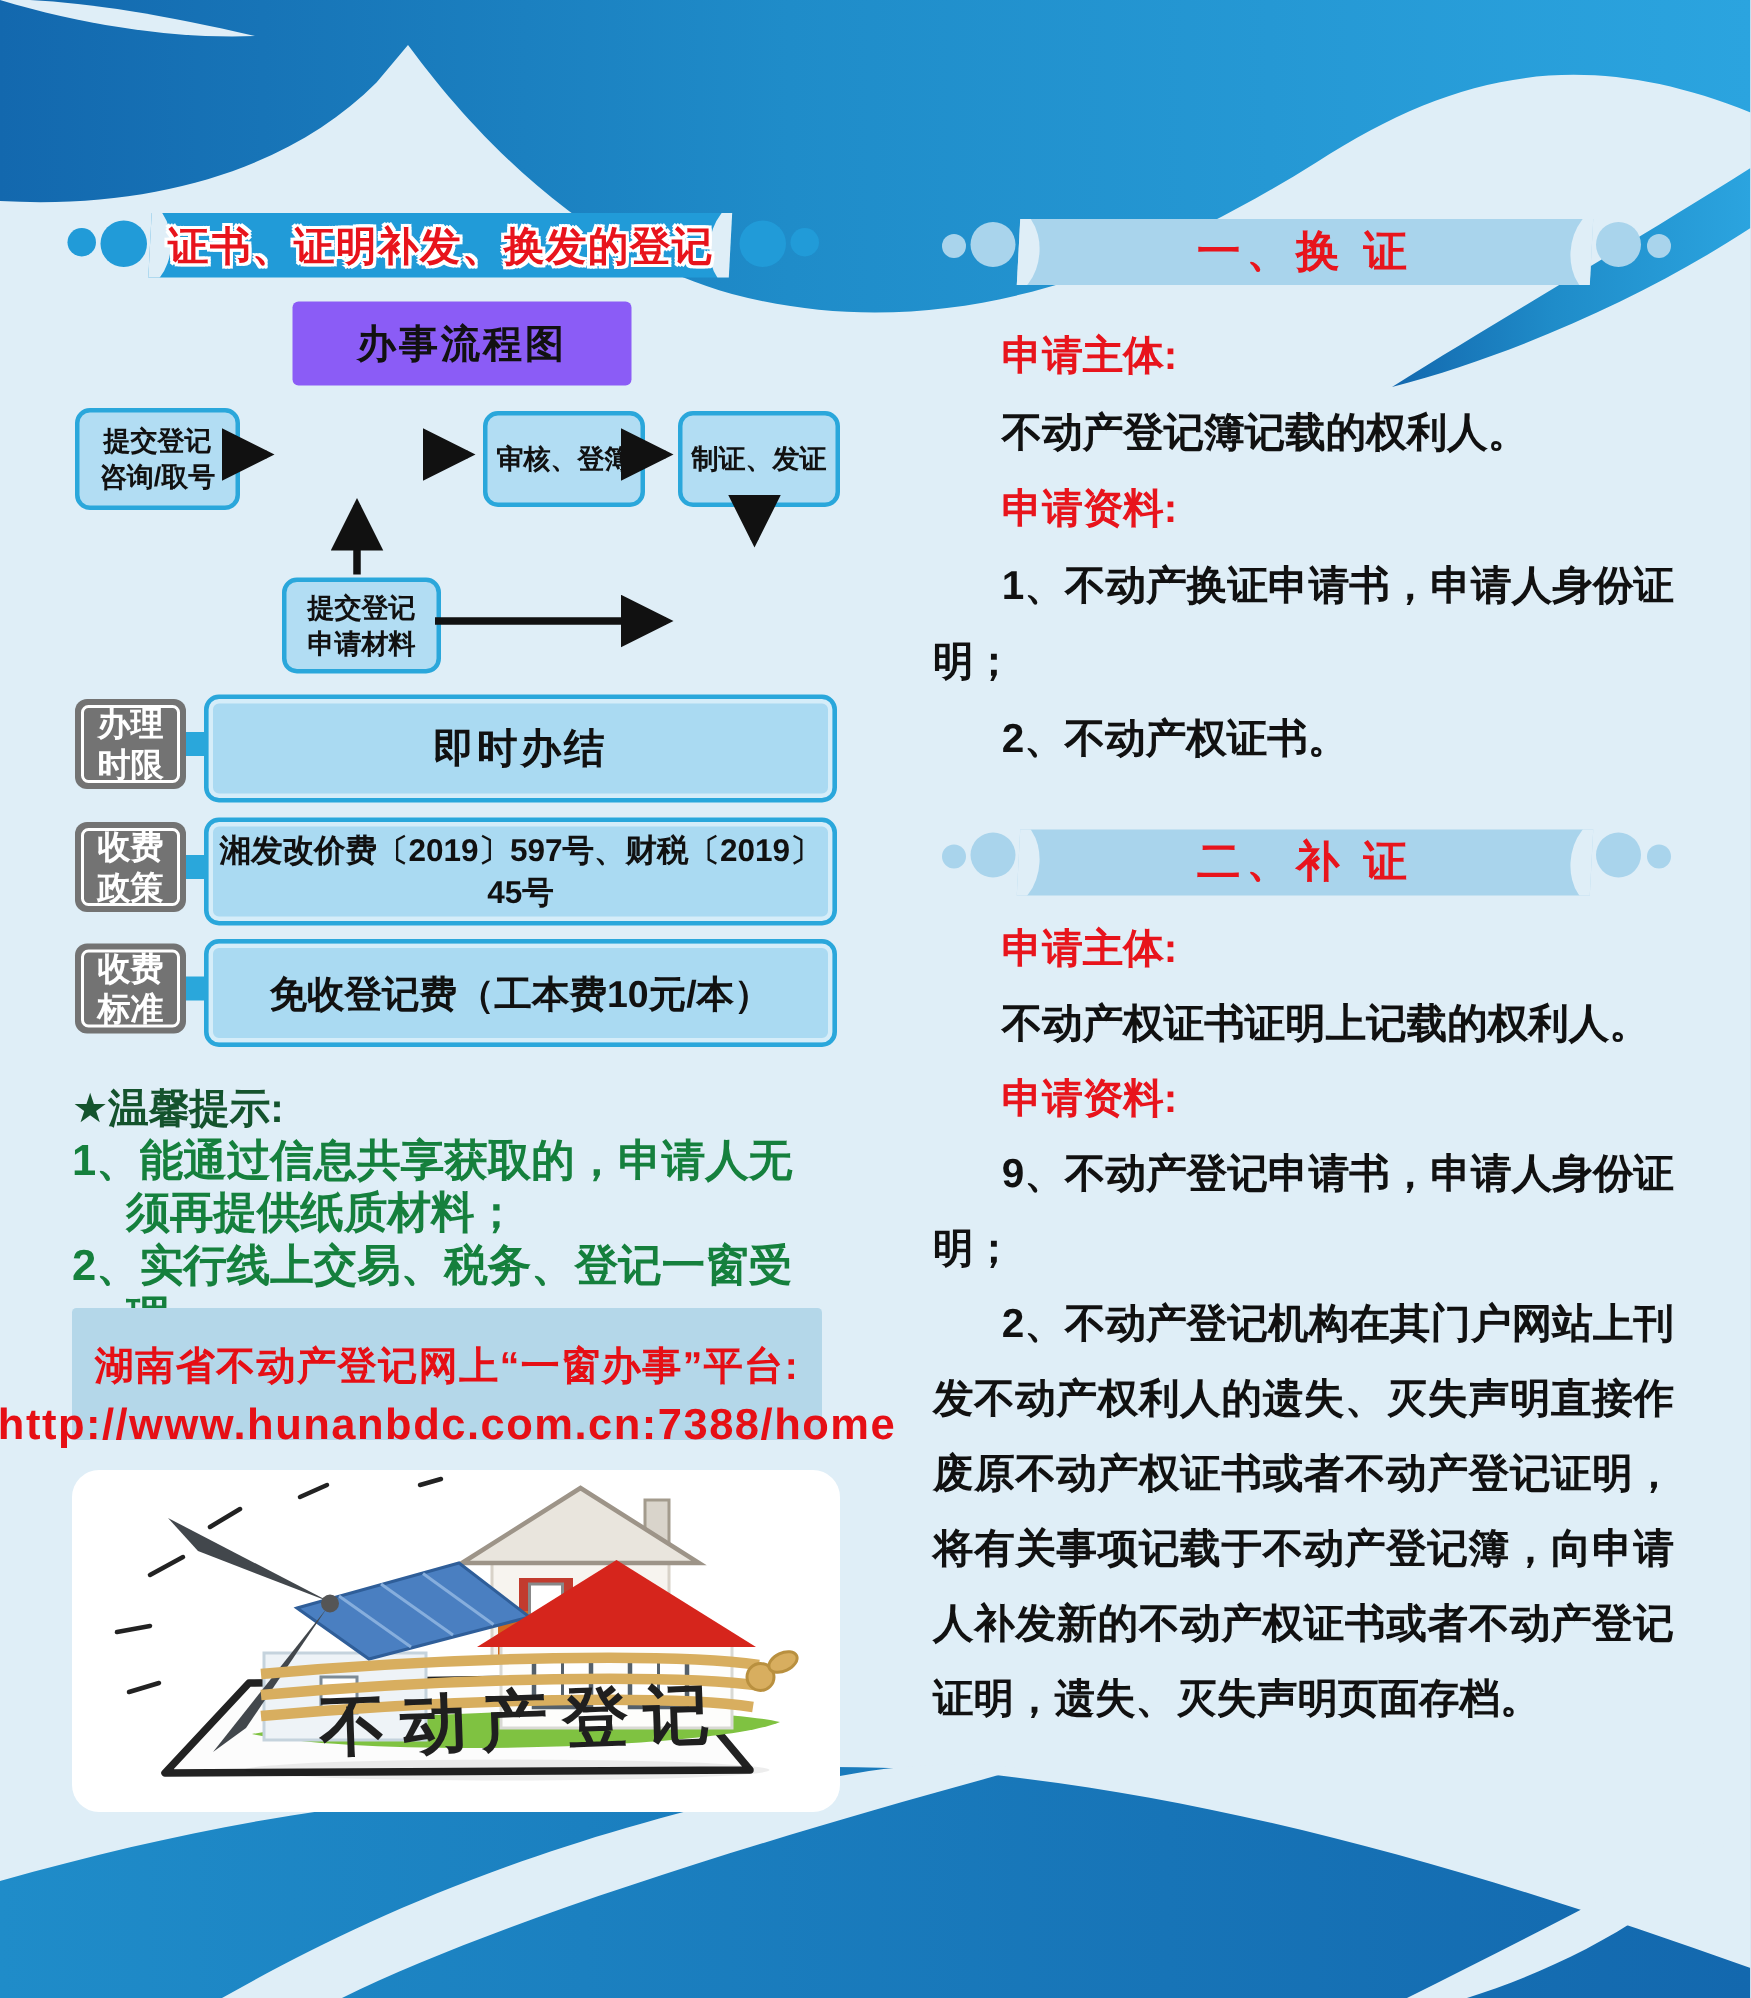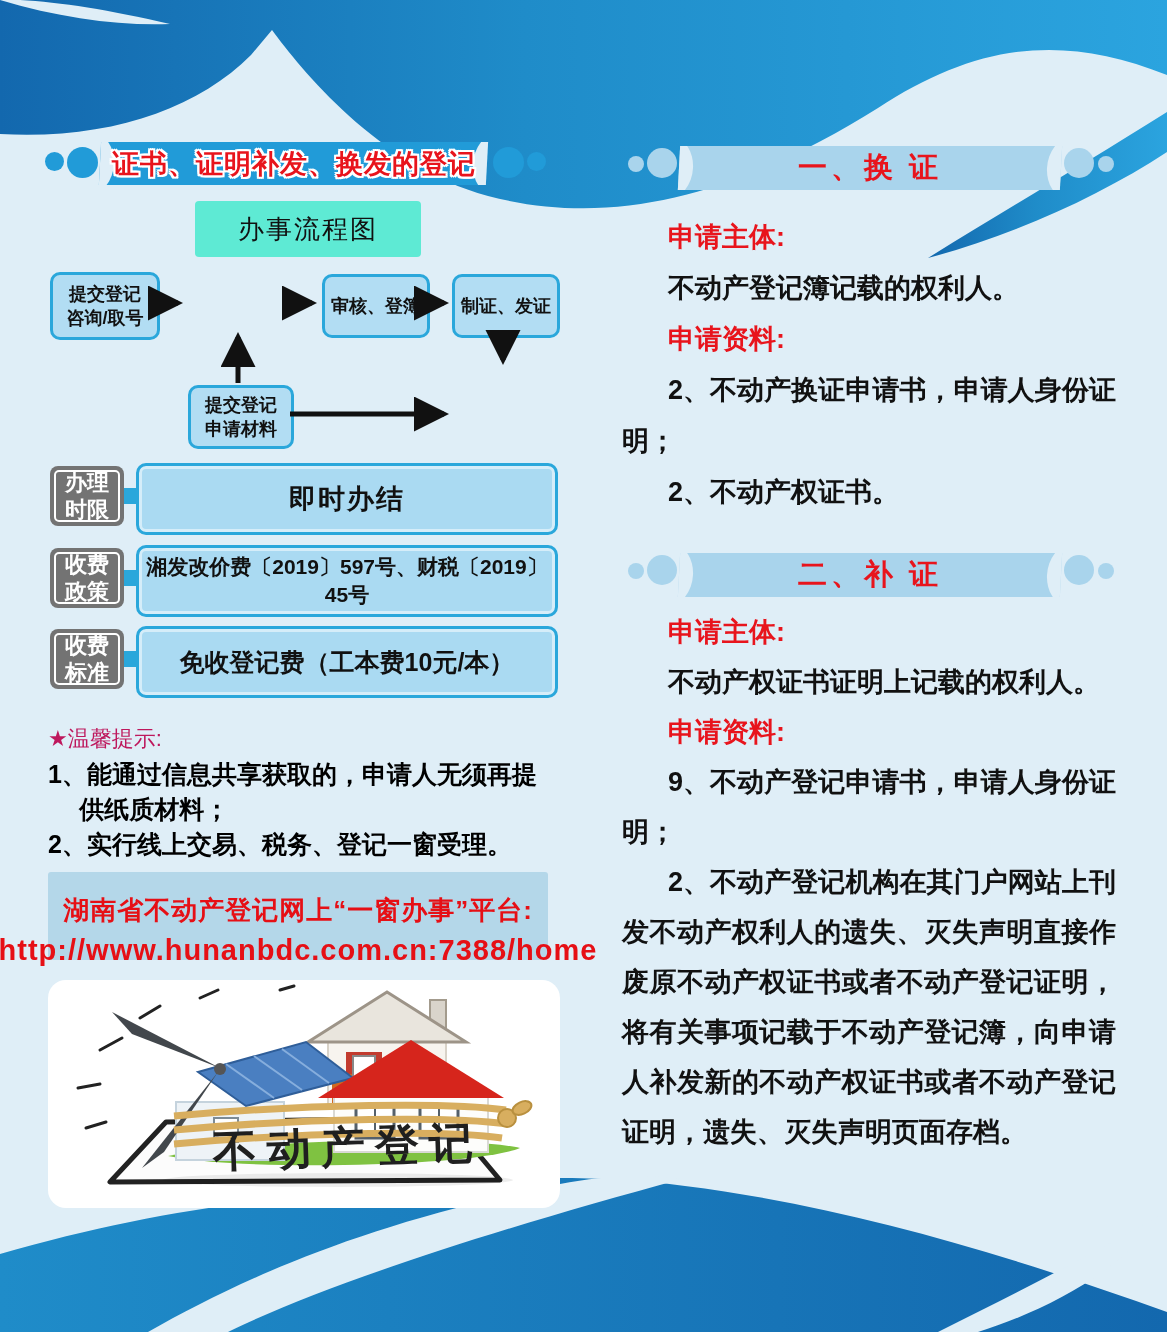--- a/index.html
+++ b/index.html
@@ -22,37 +22,37 @@
   .ribbon.light{background:#a9d4ec;}
   .ribbon .bite{position:absolute;top:-8px;width:44px;height:60px;border-radius:50%;background:#dfeef7;}
   .ribbon .bite.l{left:-30px;}
   .ribbon .bite.r{right:-30px;}
   .main-title{font-size:27px;font-weight:bold;color:#e8141c;letter-spacing:1px;transform:skewX(3deg);
       text-shadow:2px 0 0 #fff,-2px 0 0 #fff,0 2px 0 #fff,0 -2px 0 #fff,
                   2px 2px 0 #fff,-2px -2px 0 #fff,2px -2px 0 #fff,-2px 2px 0 #fff;}
   .sec-title{font-size:29px;font-weight:bold;color:#e8141c;letter-spacing:4px;transform:skewX(3deg);}
 
   
-  .flow-title{background:#5eead4;border-radius:4px;display:flex;align-items:center;justify-content:center;
-      font-size:26px;font-weight:normal;color:#111;letter-spacing:2px;}
+  .flow-title{background:#8b5cf6;border-radius:4px;display:flex;align-items:center;justify-content:center;
+      font-size:26px;font-weight:bold;color:#111;letter-spacing:2px;}
   .fnode{background:#b2ddf3;border:3px solid #2aa7db;border-radius:10px;display:flex;align-items:center;
       justify-content:center;text-align:center;font-weight:bold;color:#111;font-size:18px;line-height:1.35;}
 
   
   .ilabel{background:#737373;border-radius:8px;display:flex;align-items:center;justify-content:center;
       text-align:center;color:#fff;font-weight:bold;font-size:22px;line-height:1.25;position:absolute;}
   .ilabel::before{content:"";position:absolute;inset:4px;border:2px solid #fff;border-radius:5px;}
   .ilabel::after{content:"";position:absolute;right:-13px;top:50%;margin-top:-8px;width:13px;height:16px;background:#2aa7db;}
   .ivalue{background:#aadaf2;border:3px solid #2aa7db;border-radius:10px;display:flex;align-items:center;
       justify-content:center;text-align:center;font-weight:bold;color:#111;position:absolute;
       box-shadow:inset 0 0 0 3px rgba(255,255,255,.5);}
 
   
-  .tips-title{color:#be185d;font-weight:normal;font-size:22px;line-height:36px;}
-  .tips-item{color:#000000;font-weight:bold;font-size:25px;line-height:35px;
+  .tips-title{color:#14532d;font-weight:bold;font-size:27px;line-height:36px;}
+  .tips-item{color:#15803d;font-weight:bold;font-size:29px;line-height:35px;
       padding-left:1.25em;text-indent:-1.25em;}
 
   
   .platform{background:#b4d7e9;border-radius:3px;display:flex;flex-direction:column;justify-content:center;
       align-items:center;color:#e60f15;font-weight:bold;}
   .platform .l1{font-size:26px;line-height:40px;letter-spacing:1px;margin-top:27px;}
   .platform .l2{font-size:29px;line-height:40px;letter-spacing:1px;}
 
   
   .card{background:#ffffff;border-radius:18px;overflow:hidden;}
@@ -214,21 +214,21 @@
       <span class="bite r"></span>
     <span class="sec-title">一、换 证</span>
   </div>
   <span class="dot light" style="left:1064px;top:148px;width:30px;height:30px"></span>
   <span class="dot light" style="left:1098px;top:156px;width:16px;height:16px"></span>
 
   <div class="col-text sec1" style="top:212px">
     <p class="red">申请主体:</p>
     <p>不动产登记簿记载的权利人。</p>
     <p class="red">申请资料:</p>
-    <p>2、不动产换证申请书，申请人身份证明；</p>
+    <p>1、不动产换证申请书，申请人身份证明；</p>
     <p>2、不动产权证书。</p>
   </div>
 
   <span class="dot light" style="left:628px;top:563px;width:16px;height:16px"></span>
   <span class="dot light" style="left:647px;top:555px;width:30px;height:30px"></span>
   <div class="ribbon light" style="left:679px;top:553px;width:382px;height:44px">
     <span class="bite l"></span>
       <span class="bite r"></span>
     <span class="sec-title">二、补 证</span>
   </div>

